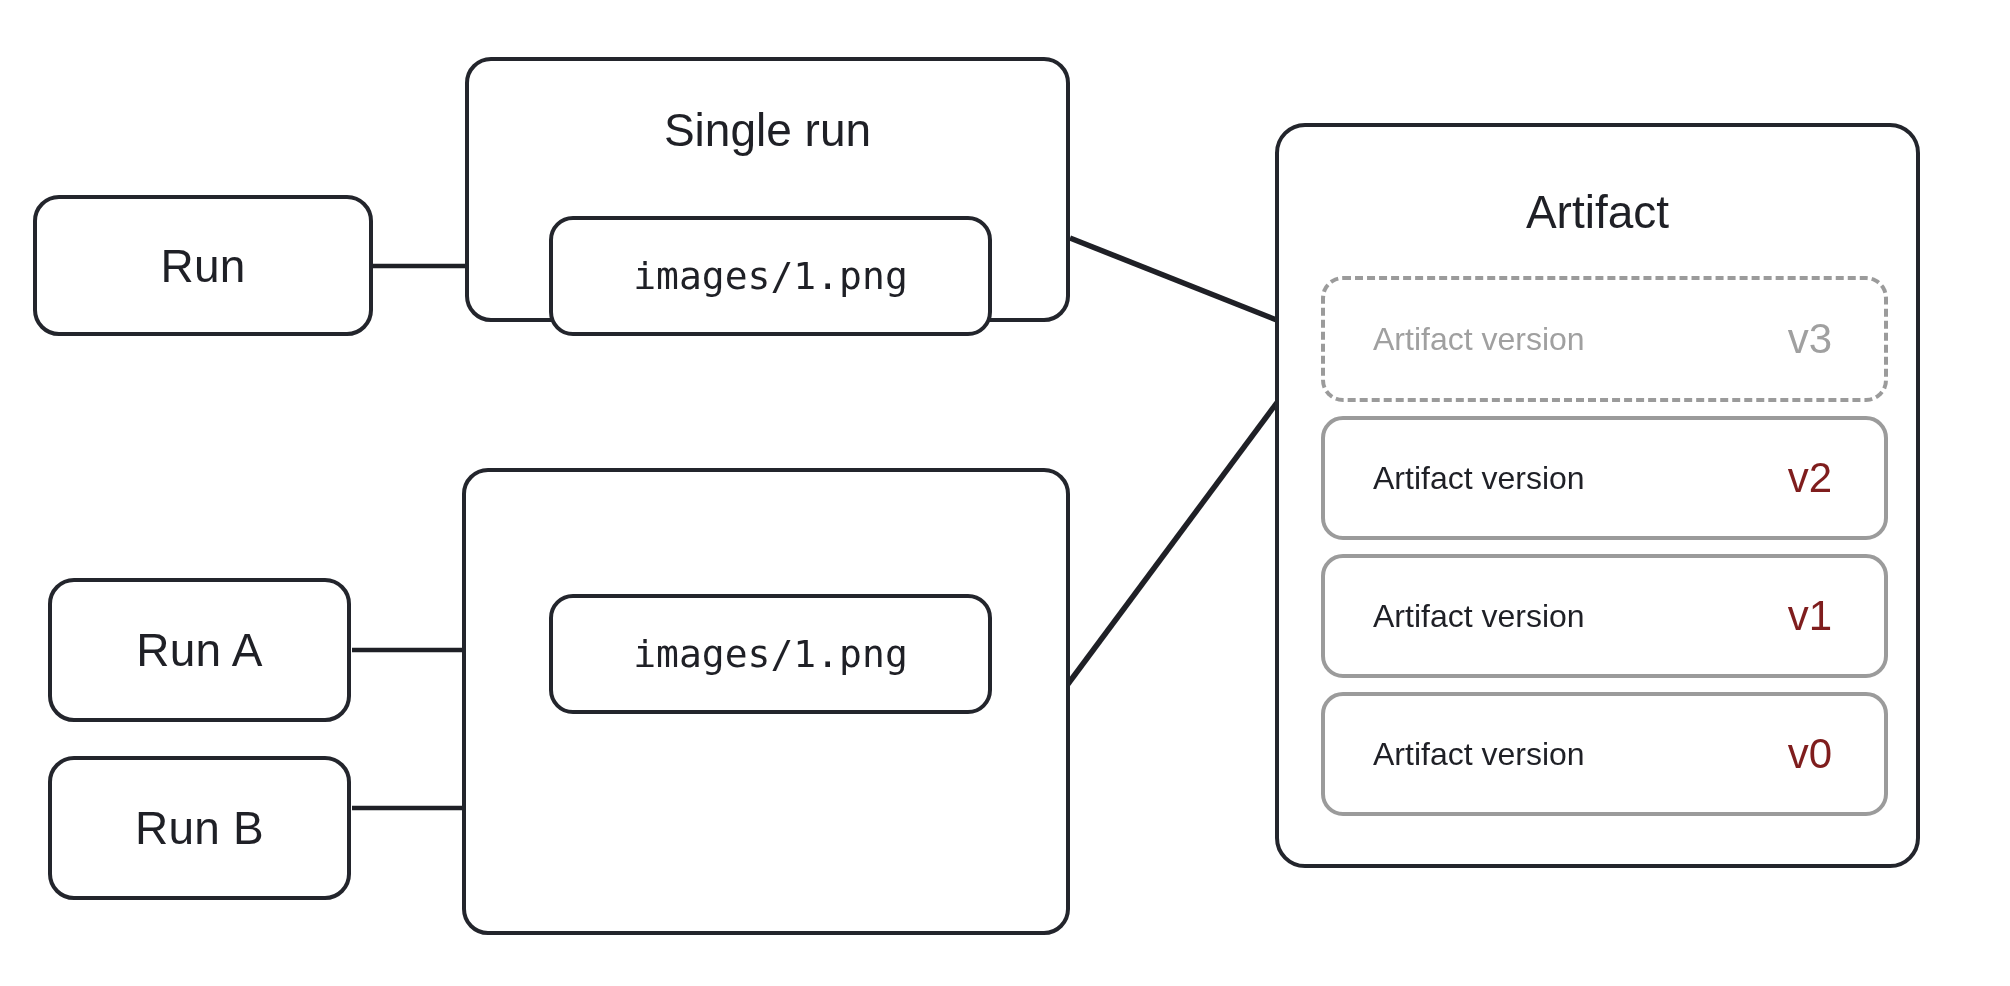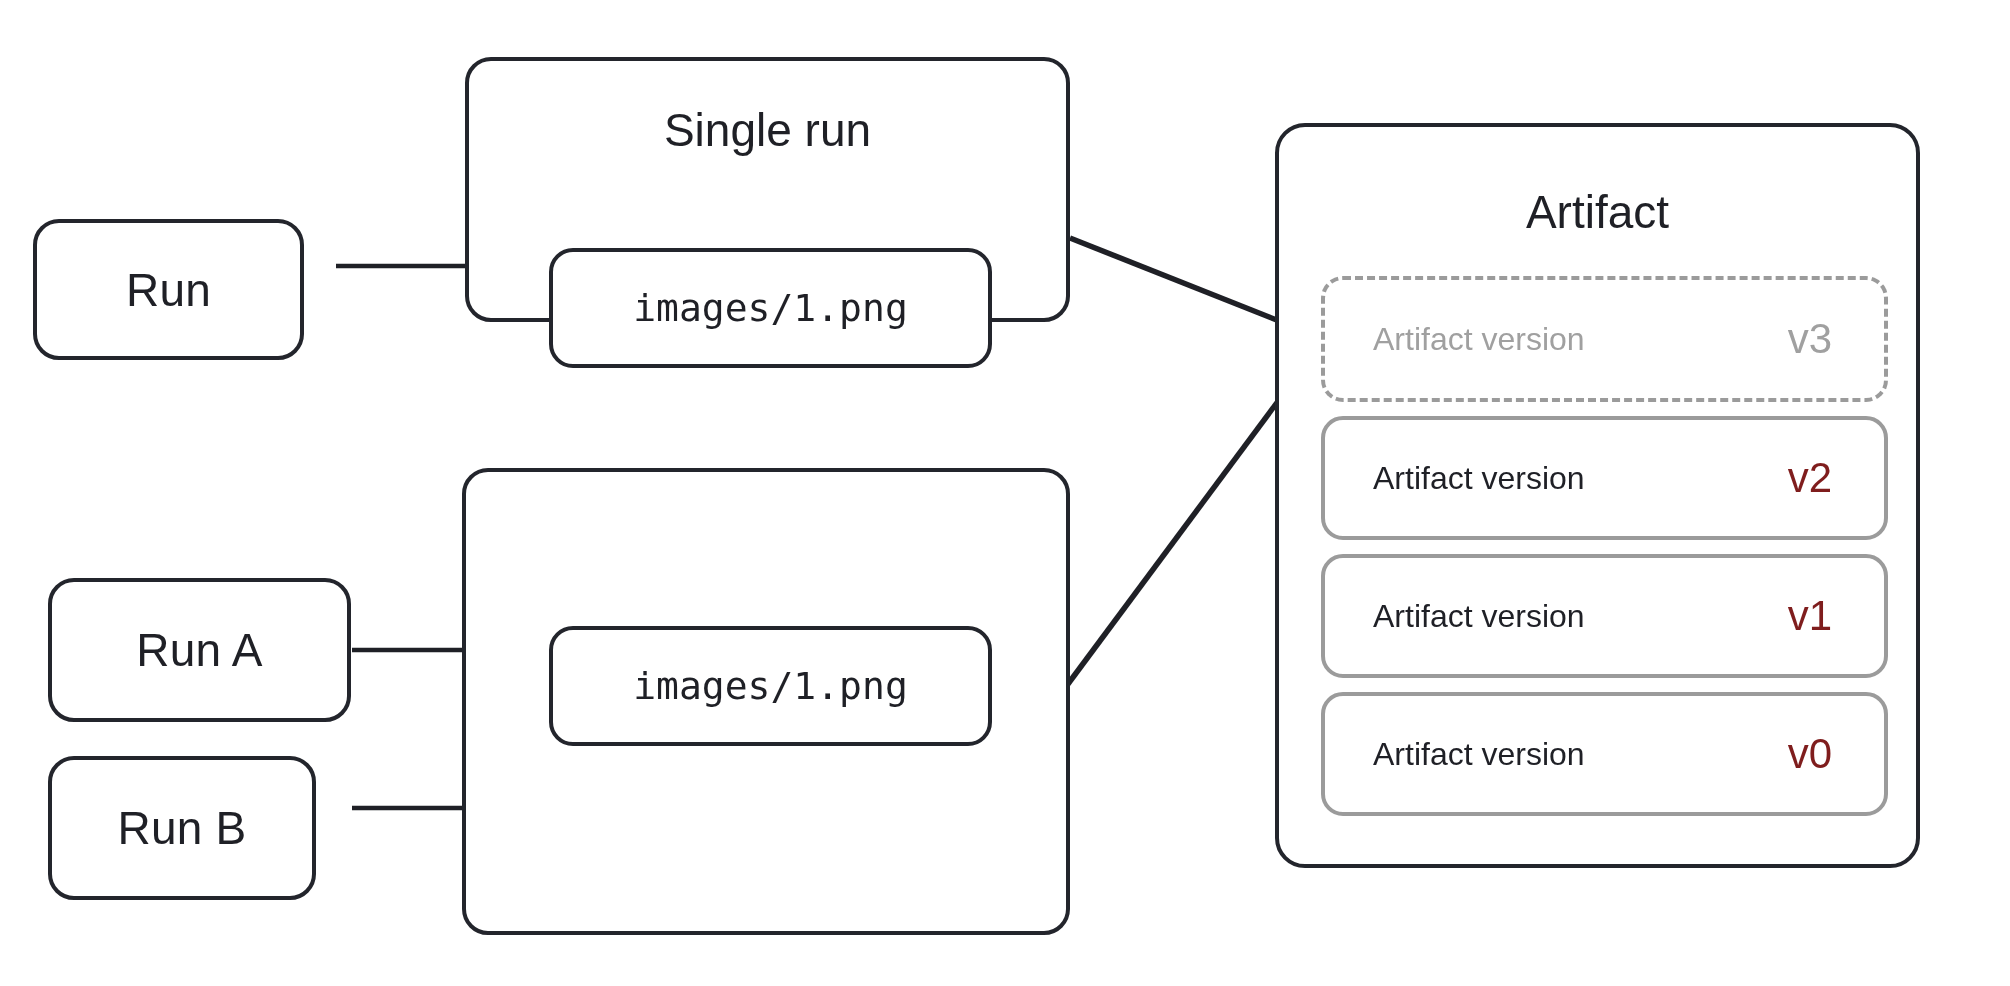--- a/index.html
+++ b/index.html
@@ -52,21 +52,20 @@
     white-space: nowrap;
   }
 
   .file-node {
     border: 4px solid #23252c;
     border-radius: 24px;
     font-family: "DejaVu Sans Mono", "Liberation Mono", monospace;
     font-size: 38px;
     color: #1f2026;
     letter-spacing: 0px;
-    margin-top: 32px;
   }
 
   
   .artifact-box {
     position: absolute;
     box-sizing: border-box;
     border: 4px solid #23252c;
     border-radius: 30px;
     background: #ffffff;
   }
@@ -143,29 +142,29 @@
 
     <line x1="352" y1="650" x2="546" y2="650" stroke="#1f2026" stroke-width="4.5" marker-end="url(#arrowOpen)"></line>
 
     <line x1="352" y1="808" x2="546" y2="808" stroke="#1f2026" stroke-width="4.5" marker-end="url(#arrowOpen)"></line>
 
     <line x1="1070" y1="238" x2="1322" y2="338" stroke="#1f2026" stroke-width="5.5" marker-end="url(#arrowOpenBig)"></line>
 
     <line x1="1065" y1="688" x2="1322" y2="342" stroke="#1f2026" stroke-width="5.5" marker-end="url(#arrowOpenBig)"></line>
   </svg>
 
-  <div class="node run-node" style="left:33px; top:195px; width:271px; height:141px;margin-top:24px;">
+  <div class="node run-node" style="left:33px; top:195px; width:340px; height:141px;">
     <span>Run</span>
   </div>
 
   <div class="node run-node" style="left:48px; top:578px; width:303px; height:144px;text-align:right;">
     <span>Run A</span>
   </div>
 
-  <div class="node run-node" style="left:48px; top:756px; width:268px; height:144px;text-align:right;">
+  <div class="node run-node" style="left:48px; top:756px; width:303px; height:144px;text-align:right;">
     <span>Run B</span>
   </div>
 
   <div class="group-box" style="left:465px; top:57px; width:605px; height:265px;">
     <div class="group-title" style="top:42px;">Single run</div>
     <div class="node file-node" style="left:80px; top:155px; width:443px; height:120px;">
       <span>images/1.png</span>
     </div>
   </div>
 

